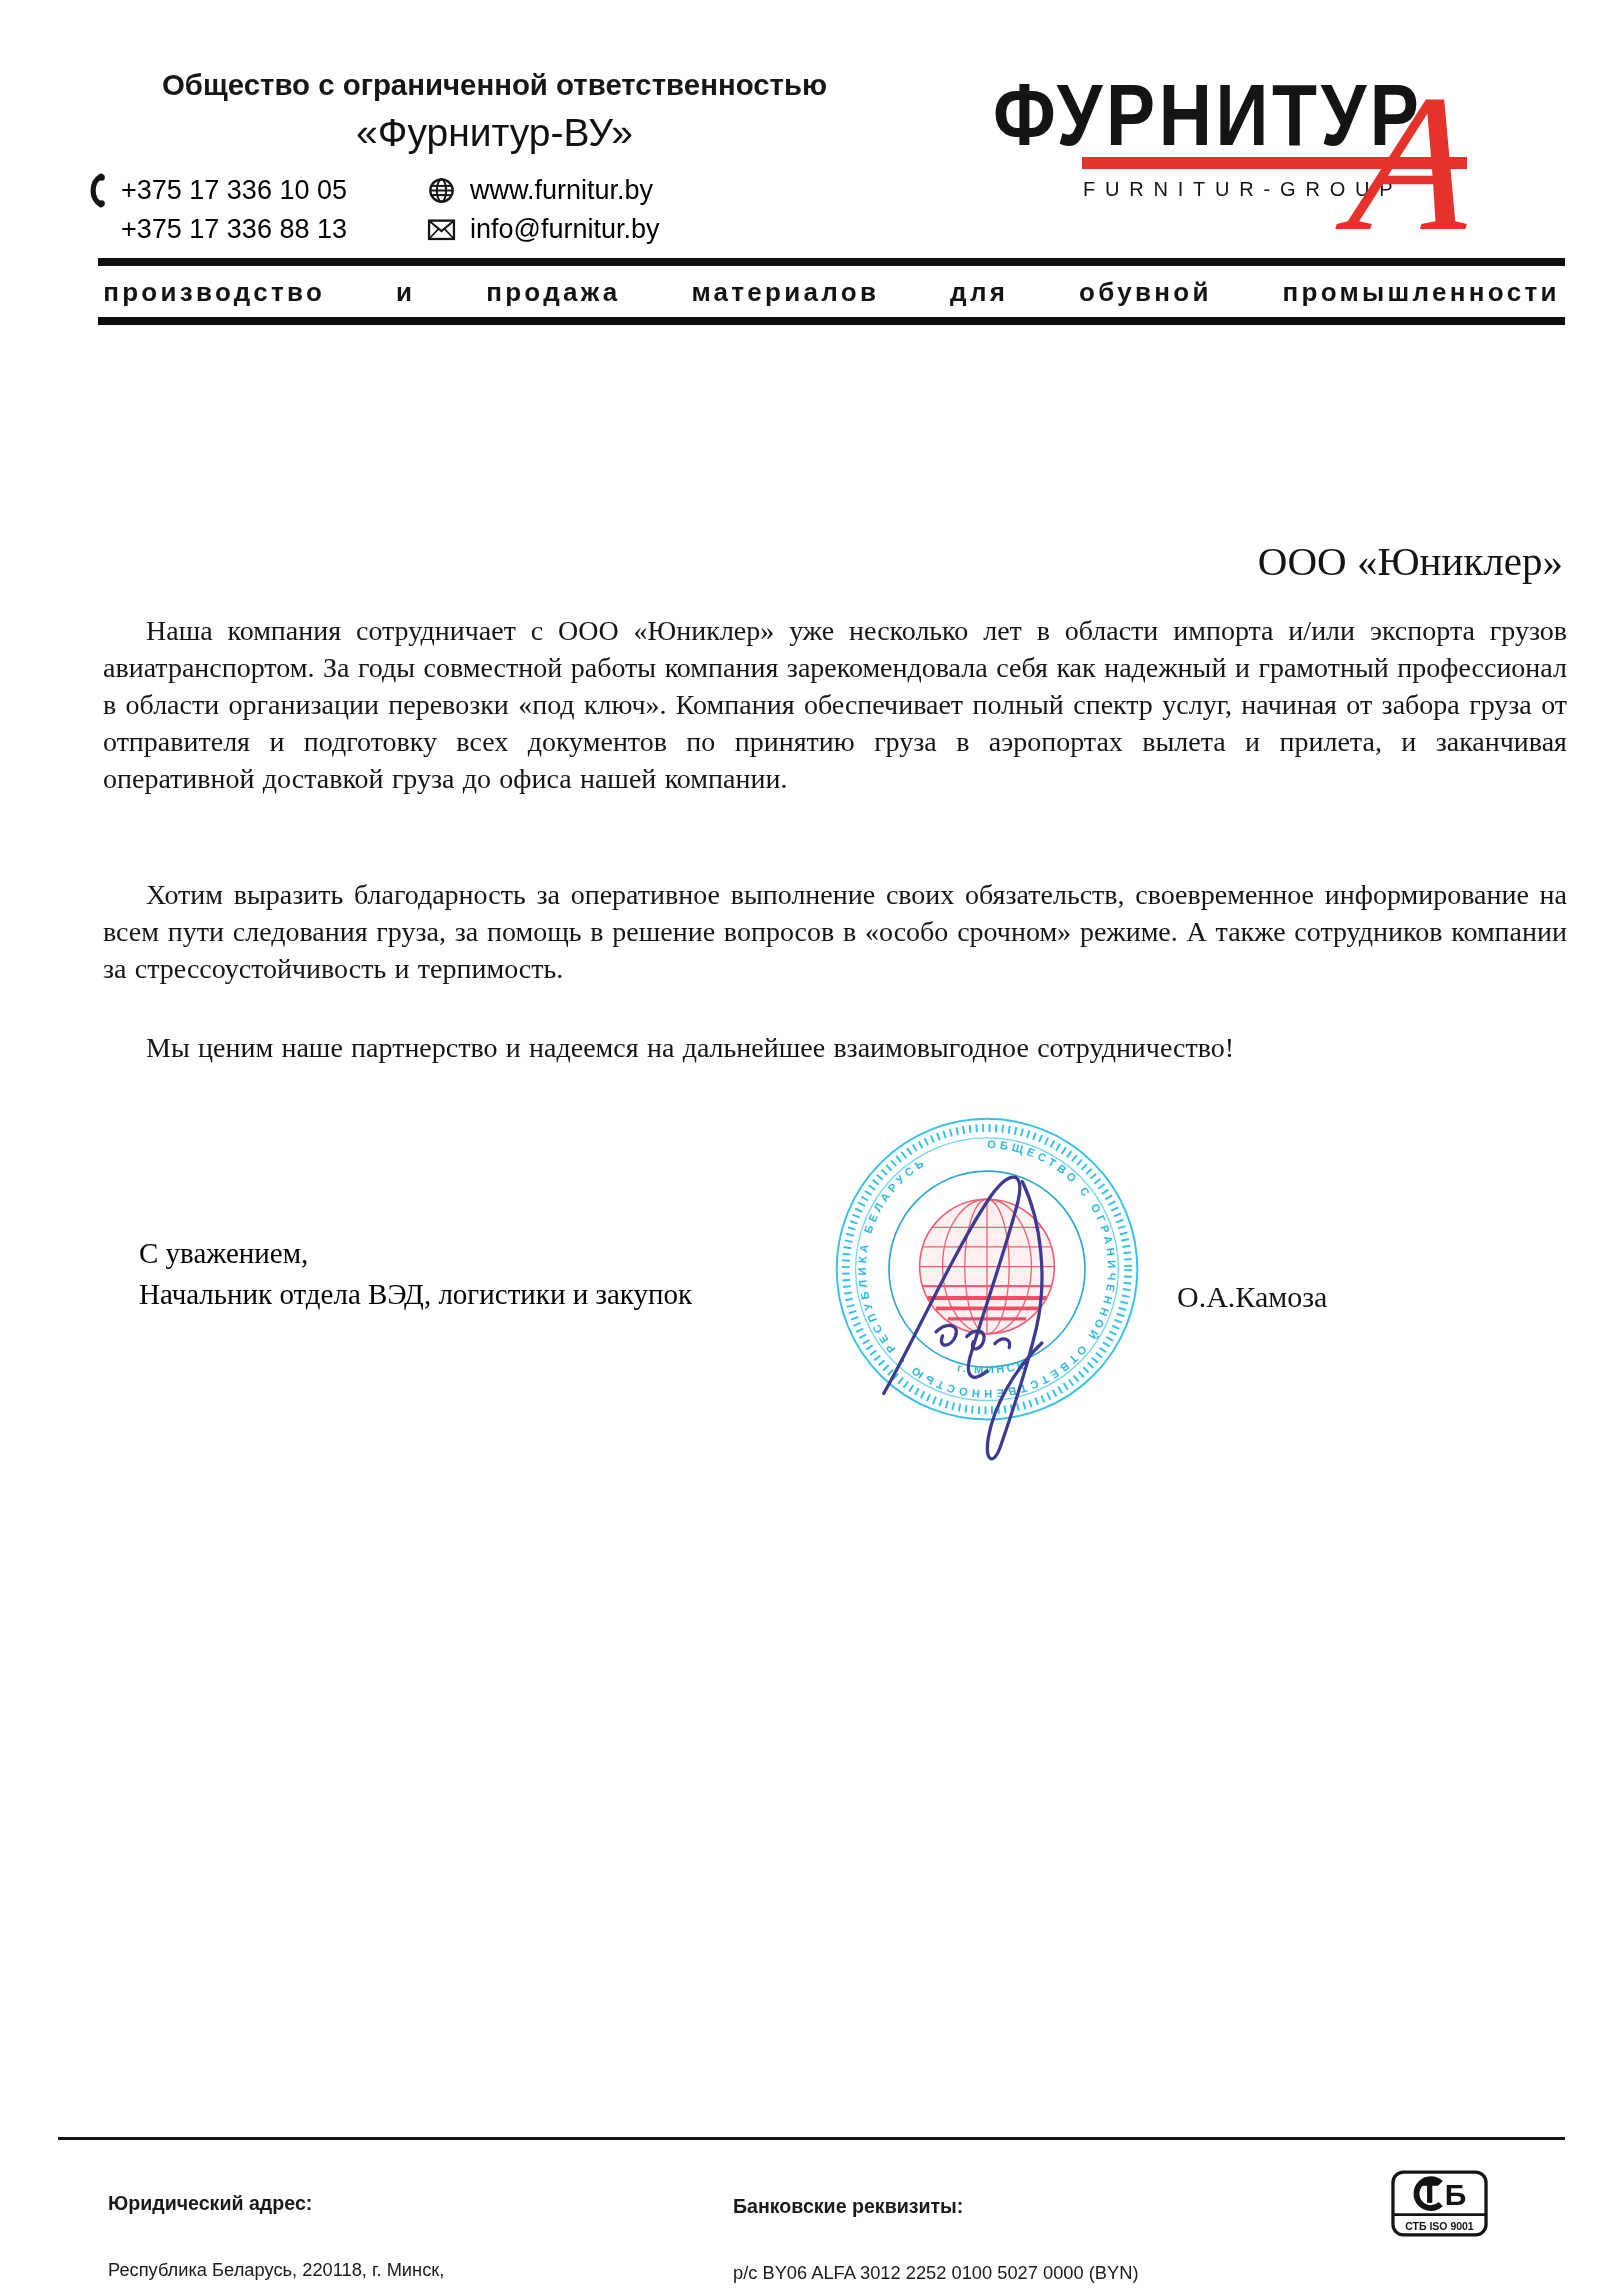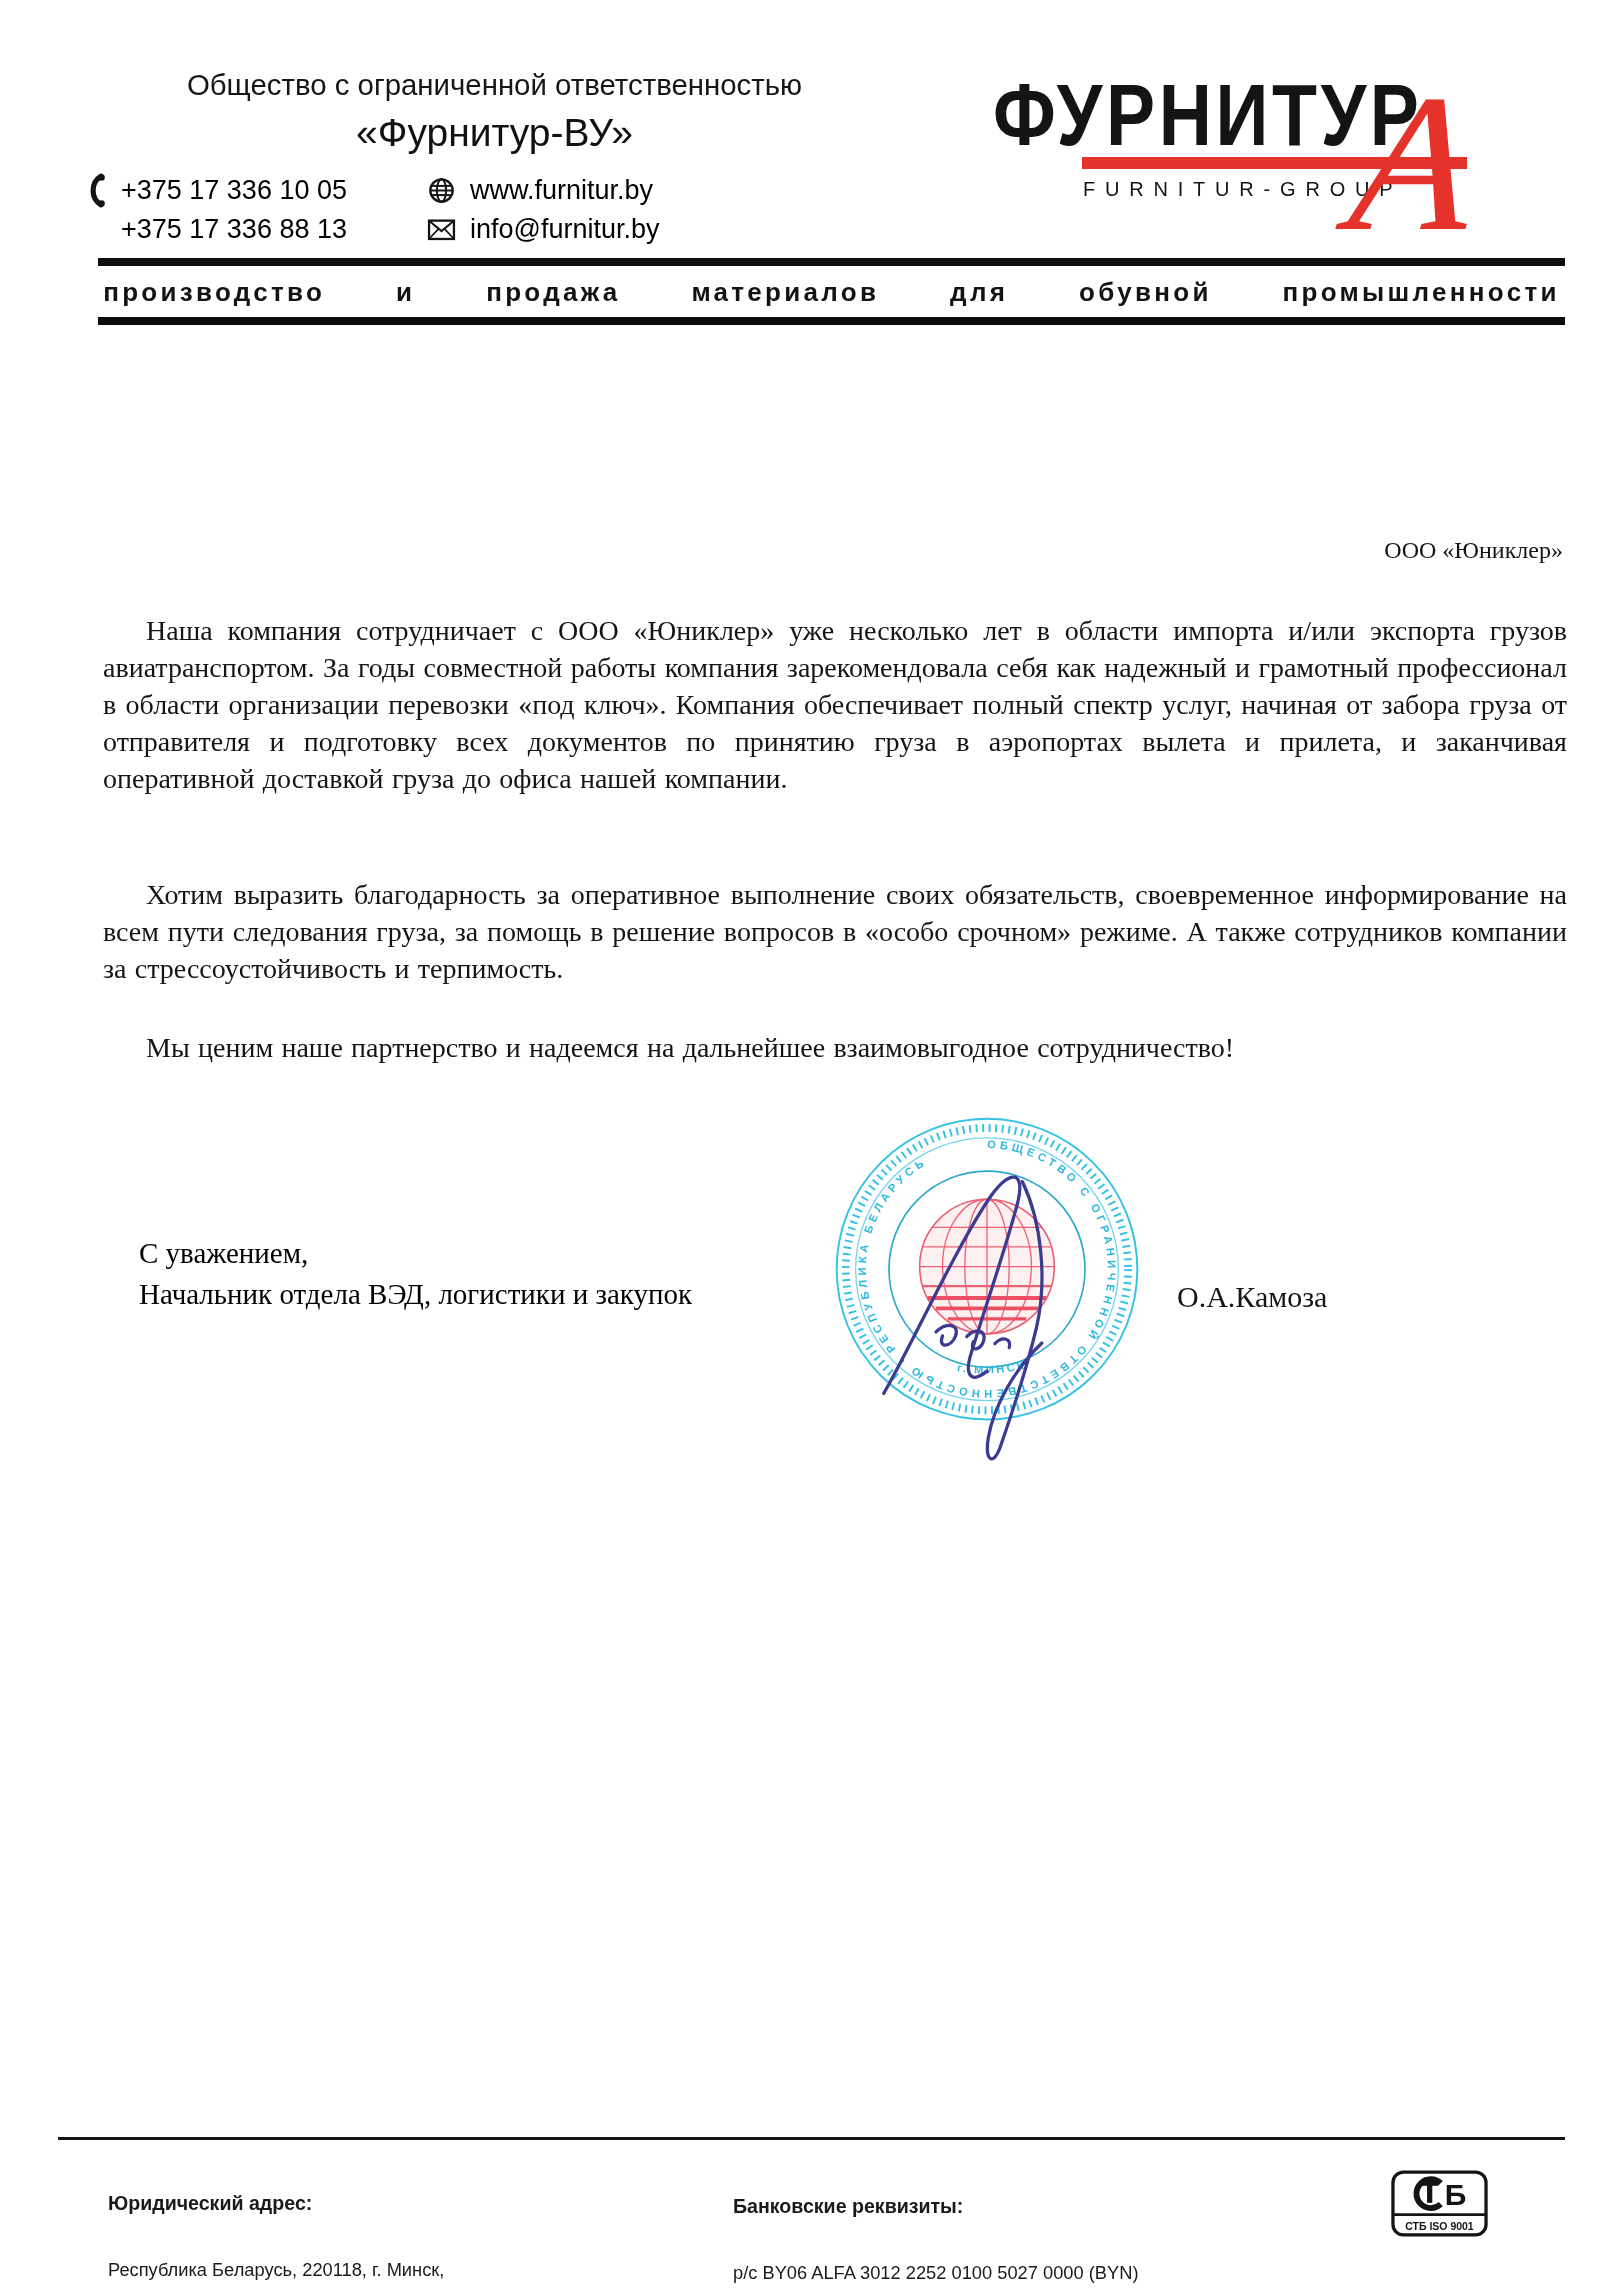--- a/index.html
+++ b/index.html
@@ -5,21 +5,21 @@
   * { margin:0; padding:0; box-sizing:border-box; }
   html,body { background:#ffffff; }
   .page {
     position:relative; width:1623px; height:2295px; background:#ffffff;
     font-family:"Liberation Serif", serif; color:#1b1b1b; overflow:hidden;
   }
   
   .company-type {
     position:absolute; left:92px; top:68px; width:805px;
     text-align:center; font-family:"Liberation Sans", sans-serif;
-    font-size:29.4px; color:#161616;
+    font-size:29.4px; color:#161616;font-weight:bold;
   }
   .company-name {
     position:absolute; left:92px; top:111px; width:805px;
     text-align:center; font-family:"Liberation Sans", sans-serif;
     font-size:39px; font-weight:normal; color:#111;
   }
   .contacts {
     position:absolute; left:84px; top:171px;
     display:grid; grid-template-columns:37px 306px 43px auto;
     grid-auto-rows:39px; align-items:center;
@@ -52,21 +52,21 @@
     padding:11px 5.2px 9.2px 5.2px;
   }
   .banner-inner {
     display:flex; justify-content:space-between;
     font-family:Liberation Sans, sans-serif; font-weight:bold;
     font-size:26px; letter-spacing:3.3px; color:#131313; white-space:nowrap;
   }
   
   .recipient {
     position:absolute; right:60px; top:537px;
-    font-size:24px; color:#141414;
+    font-size:41px; color:#141414;
   }
   .letter-body { position:absolute; left:103px; top:612px; width:1464px; }
   .letter-body p {
     font-size:28px; line-height:37px; text-align:justify;
     text-indent:43px; word-spacing:1.3px; color:#151515;
   }
   .letter-body p.p2 { margin-top:79px; }
   .letter-body p.p3 { margin-top:42px; text-align:left; }
   .closing { position:absolute; left:139px; top:1233px; font-size:29px; line-height:41px; color:#000000; }
   .signer-name { position:absolute; left:1177px; top:1280px; font-size:30px; color:#151515; }

